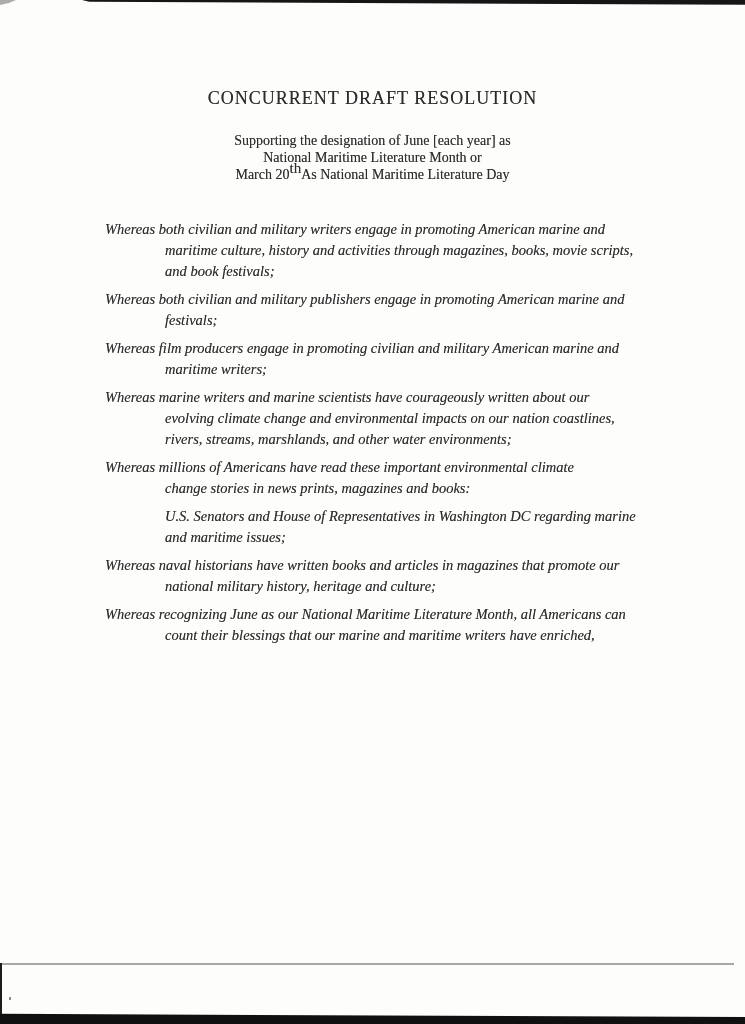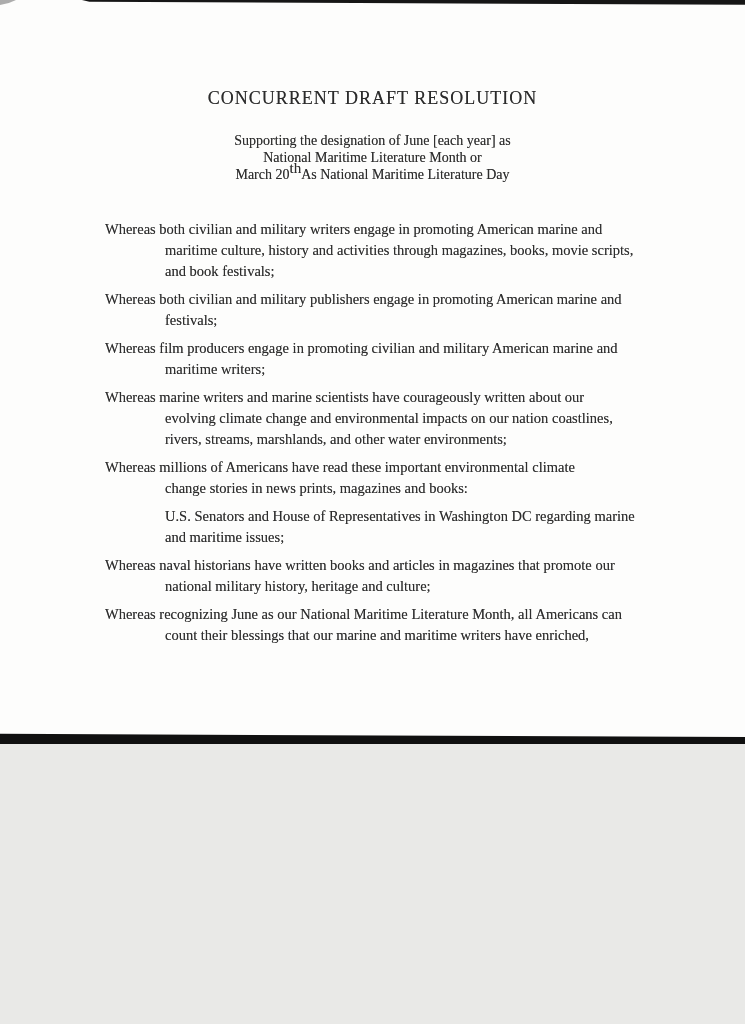--- a/index.html
+++ b/index.html
@@ -3,21 +3,21 @@
 <meta charset="utf-8">
 <style>
   html, body {
     margin: 0;
     padding: 0;
     background: #e9e9e7;
   }
   .page {
     position: relative;
     width: 745px;
-    height: 744px;
+    height: 1024px;
     background: #fdfdfc;
     overflow: hidden;
     font-family: "Liberation Serif", "DejaVu Serif", serif;
     color: #2e2e2e;
     text-shadow: 0 0 0.4px rgba(40,40,40,0.55);
   }
 
   
   .scan-top {
     position: absolute; top: 0; left: 0;
@@ -78,21 +78,21 @@
     line-height: 0;
   }
   .clauses {
     margin-top: 36px;
     margin-left: 105px;
     width: 540px;
     font-size: 14.5px;
     line-height: 21px;
   }
   .clause { margin: 0 0 7px 0; }
-  .clause .line { white-space: nowrap; }
+  .clause .line { white-space: nowrap; font-style: italic; }
   .clause .line.cont { padding-left: 60px; }
 </style>
 </head>
 <body>
 
 <div class="page">
 
   <div class="scan-top"></div>
   <div class="corner-smudge"></div>
   <div class="page-edge-line"></div>

